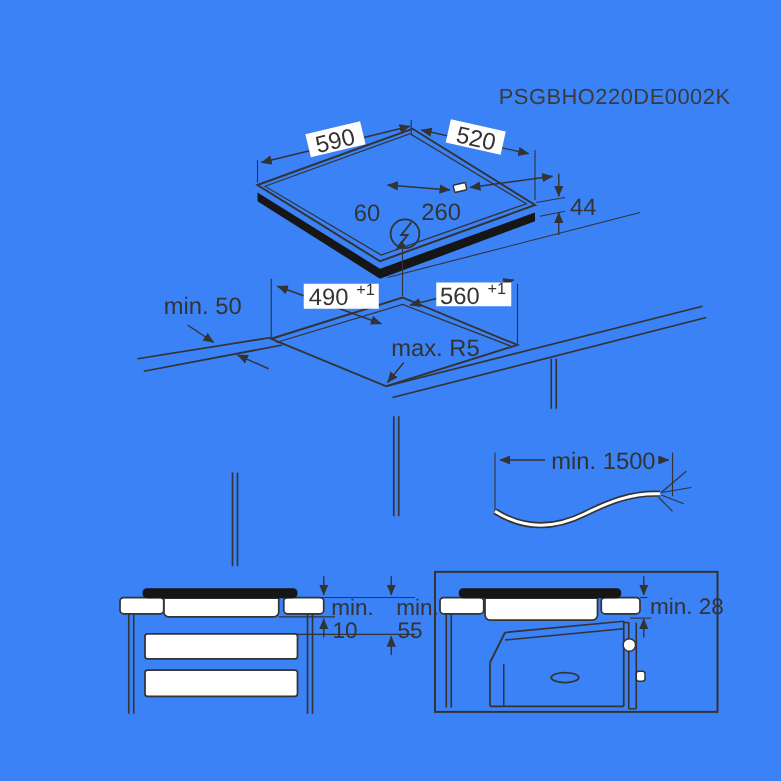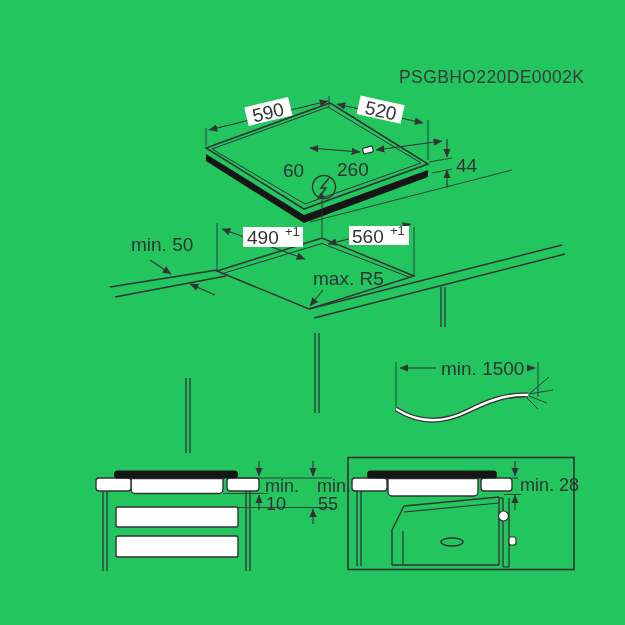--- a/index.html
+++ b/index.html
@@ -1,16 +1,16 @@
 <!DOCTYPE html>
 <html><head>
 <meta charset="utf-8">
 <style>
   html,body{margin:0;padding:0;background:#ffffff;}
-  .stage{width:625px;height:625px;position:relative;background:#22c55e;overflow:hidden;}
+  .stage{width:625px;height:625px;position:relative;background:#3b82f6;overflow:hidden;}
   svg{display:block;}
   .t{font-family:"Liberation Sans","DejaVu Sans",sans-serif;fill:#333333;font-size:19px;}
   .t-small{font-family:"Liberation Sans","DejaVu Sans",sans-serif;fill:#333333;font-size:18px;}
   .t-sup{font-family:"Liberation Sans","DejaVu Sans",sans-serif;fill:#333333;font-size:13px;}
   .t-title{font-family:"Liberation Sans","DejaVu Sans",sans-serif;fill:#3a3a3a;font-size:17.5px;letter-spacing:0.4px;}
   .ln{stroke:#333333;fill:none;}
   .dim{stroke:#333333;stroke-width:1.1;fill:none;}
   .thin{stroke:#333333;stroke-width:0.9;fill:none;}
   .wh{fill:#ffffff;stroke:#333333;}
 </style>

